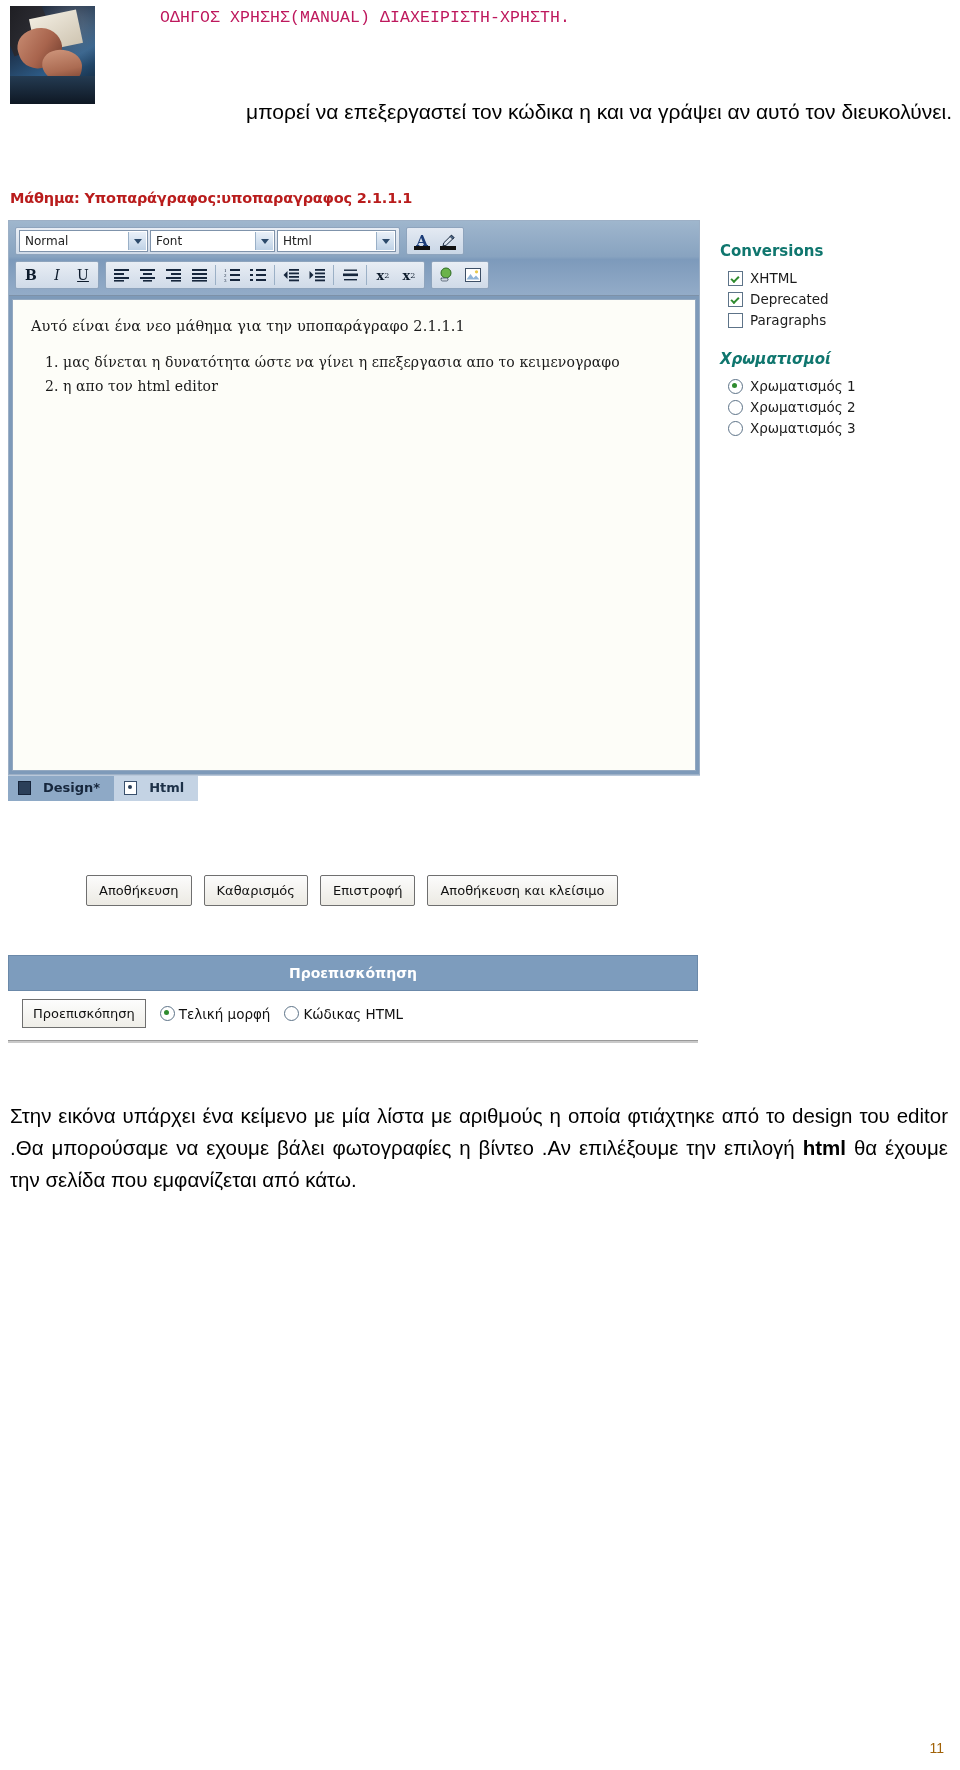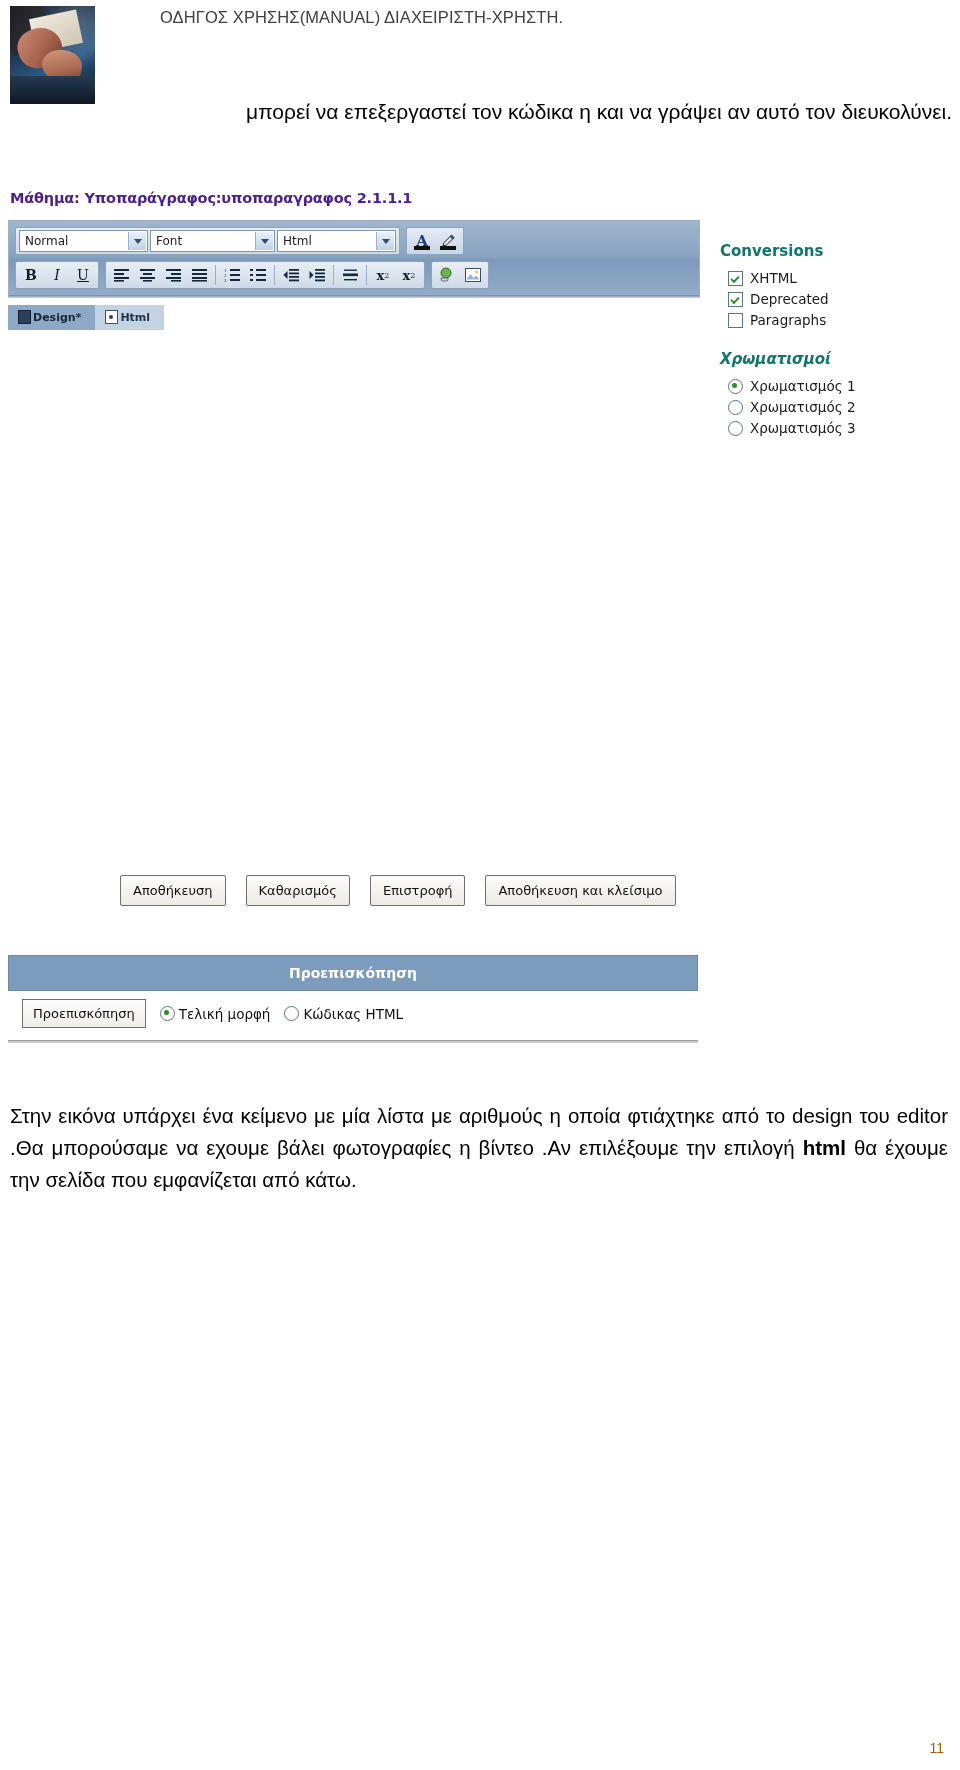--- a/index.html
+++ b/index.html
@@ -23,34 +23,34 @@
     background:linear-gradient(140deg,#c98d73,#a8644d 55%,#6d3a2b);transform:rotate(-18deg);}
   .hp-hand2{position:absolute;left:32px;top:44px;width:40px;height:32px;border-radius:50% 50% 45% 55%;
     background:linear-gradient(160deg,#d29a80,#ab6b52 60%,#6b3728);transform:rotate(8deg);}
   .hp-paper{position:absolute;left:22px;top:8px;width:48px;height:34px;background:linear-gradient(160deg,#f1ece0,#cfc5b2);transform:rotate(-12deg);}
   .hp-sleeve{position:absolute;left:-6px;top:-4px;width:44px;height:48px;background:linear-gradient(140deg,#1b1b1f,#35353d);transform:rotate(-22deg);}
   .hp-kbd{position:absolute;left:0;top:70px;width:85px;height:30px;background:linear-gradient(180deg,#243b52,#0d1520);}
   .hp-kbd::before{content:"";position:absolute;left:4px;top:6px;right:6px;height:6px;
     background:repeating-linear-gradient(90deg,#4a6party 0,#4a6b8a 5px,#17222f 5px,#17222f 8px);}
   .header-title{
     position:absolute;left:160px;top:8px;
-    font-size:16.5px;color:#404040;letter-spacing:.1px;white-space:nowrap;
+    font-size:16.5px;color:#be185d;letter-spacing:.1px;white-space:nowrap;font-family:Liberation Mono, monospace;
   }
 
   
   .intro-line{
     position:absolute;left:8px;top:100px;width:944px;
     font-size:21px;color:#000;white-space:nowrap;text-align:right;
   }
 
   
   .shot{position:absolute;left:8px;top:190px;width:944px;}
   .shot-title{
     font-family:"DejaVu Sans",sans-serif;
-    font-size:14.5px;font-weight:bold;color:#4c1d95;margin:0 0 14px 2px;letter-spacing:-.2px;
+    font-size:14.5px;font-weight:bold;color:#b91c1c;margin:0 0 14px 2px;letter-spacing:-.2px;
   }
   .editor-wrap{position:relative;width:944px;}
   .editor{
     position:relative;width:690px;
     border:1px solid #9db0c6;
     background:#7e9ab9;
     box-shadow:0 1px 0 #b9c8da;
   }
   .toolbar{
     background:linear-gradient(180deg,#9fb6cd 0%,#88a3c0 48%,#7d9abb 52%,#93acc8 100%);
@@ -99,22 +99,22 @@
   .canvas{
     background:#fdfdf8;border:1px solid #93a8c0;margin:3px;height:470px;position:relative;overflow:hidden;
   }
   .canvas-inner{padding:14px 16px;font-family:"DejaVu Serif",serif;color:#1a1a1a;}
   .c-line{font-size:14.5px;margin:4px 0 18px 2px;letter-spacing:.1px;}
   .c-list{margin:0;padding-left:34px;font-size:14px;line-height:1.55;letter-spacing:.1px;}
   .c-list li{margin-bottom:2px;}
 
   .tabs{display:flex;align-items:flex-end;padding:0;background:transparent;}
   .tab{
-    font-family:"DejaVu Sans",sans-serif;font-size:11px;font-weight:bold;color:#16263c;
-    padding:5px 14px 6px 10px;display:flex;align-items:center;gap:2px;margin-top:8px;
+    font-family:"DejaVu Sans",sans-serif;font-size:13px;font-weight:bold;color:#16263c;
+    padding:5px 14px 6px 10px;display:flex;align-items:center;gap:12px;
   }
   .tab.active{background:#8ea9c6;}
   .tab.inactive{background:#c4d3e4;color:#1d3148;}
   .tab-ico{width:11px;height:12px;background:#fff;border:1px solid #3a506c;position:relative;}
   .tab-ico.design{background:#2b3f59;border-color:#16243a;}
   .tab-ico.html::after{content:"";position:absolute;left:3px;top:3.5px;width:4px;height:4px;border-radius:50%;background:#2b3f59;}
 
   
   .side-panel{position:absolute;left:712px;top:22px;width:230px;}
   .sp-head{
@@ -125,21 +125,21 @@
     font-family:"DejaVu Sans",sans-serif;font-size:13.5px;color:#1b1b1b;}
   .cb{width:13px;height:13px;border:1px solid #5d7388;background:#fff;position:relative;flex:0 0 auto;}
   .cb.checked::after{
     content:"";position:absolute;left:2px;top:4px;width:6px;height:3px;
     border-left:2.5px solid #2f8b2f;border-bottom:2.5px solid #2f8b2f;transform:rotate(-45deg);
   }
   .rb{width:13px;height:13px;border:1px solid #5d7388;border-radius:50%;background:#fff;position:relative;flex:0 0 auto;}
   .rb.checked::after{content:"";position:absolute;left:3px;top:3px;width:5px;height:5px;border-radius:50%;background:#2f8b2f;}
 
   
-  .actions{position:absolute;left:78px;top:655px;display:flex;gap:20px;margin-left:34px;}
+  .actions{position:absolute;left:78px;top:655px;display:flex;gap:12px;}
   .btn{
     font-family:"DejaVu Sans",sans-serif;font-size:13px;color:#111;
     background:linear-gradient(180deg,#fcfcfc,#eceae3);
     border:1px solid #6f6f6f;border-radius:2px;padding:7px 12px;white-space:nowrap;
   }
 
   
   .preview{position:absolute;left:0;top:735px;width:690px;}
   .pv-bar{
     background:#7d9cbd;color:#fff;text-align:center;
@@ -357,20 +357,29 @@
               <svg class="ico" width="18" height="16" viewBox="0 0 18 16">
                 <rect x="1.5" y="1.5" width="15" height="13" fill="#fff" stroke="#3d4f66" stroke-width="1"></rect>
                 <path d="M2.5 12.5 L6.5 7 L9.5 11 L12 8.5 L15.5 12.5 Z" fill="#8fb4d8"></path>
                 <circle cx="12.5" cy="4.8" r="1.6" fill="#e8c84a"></circle>
                 </svg>
             </div>
           </div>
         </div>
       </div>
 
+      <div class="canvas">
+        <div class="canvas-inner">
+          <div class="c-line">Αυτό είναι ένα νεο μάθημα για την υποπαράγραφο 2.1.1.1</div>
+          <ol class="c-list">
+            <li>μας δίνεται η δυνατότητα  ώστε να γίνει η επεξεργασια απο το κειμενογραφο</li>
+            <li>η απο τον html editor</li>
+          </ol>
+        </div>
+      </div>
     </div>
 
     <div class="tabs">
       <div class="tab active">
         <span class="tab-ico design"></span>
         <span>Design*</span>
       </div>
       <div class="tab inactive">
         <span class="tab-ico html"></span>
         <span>Html</span>

